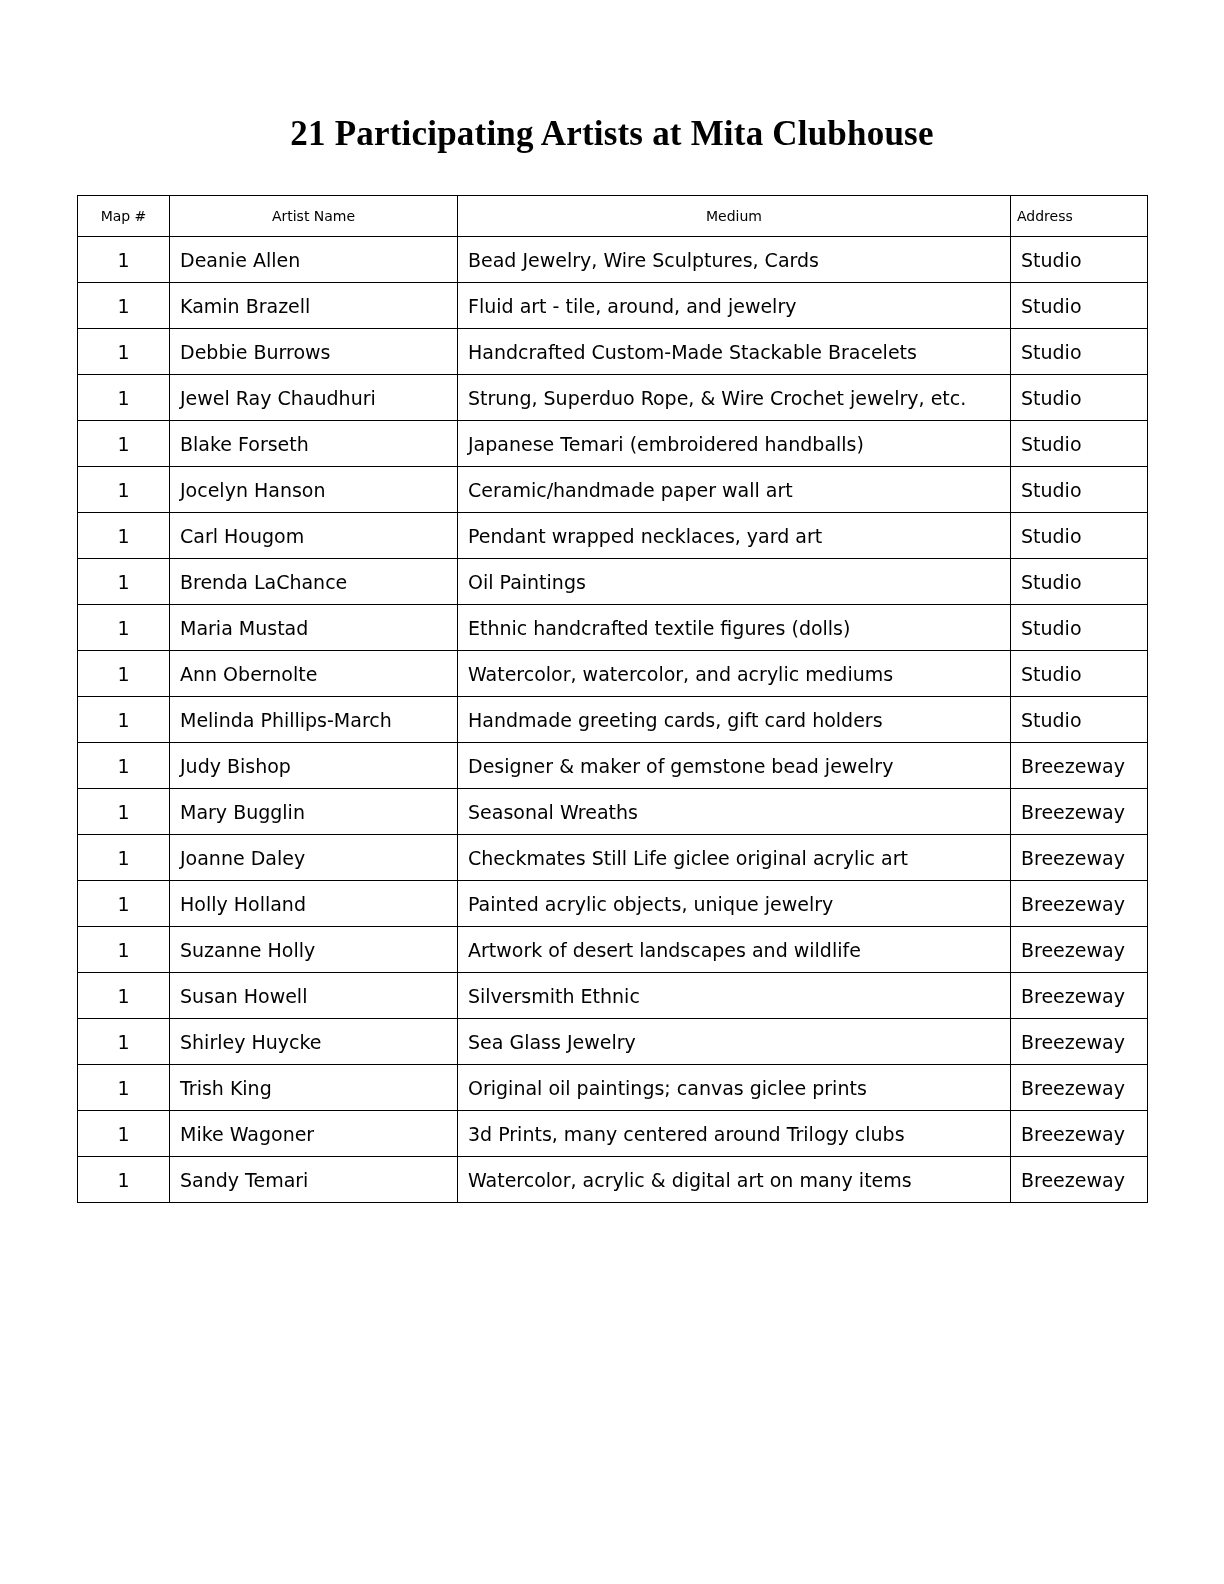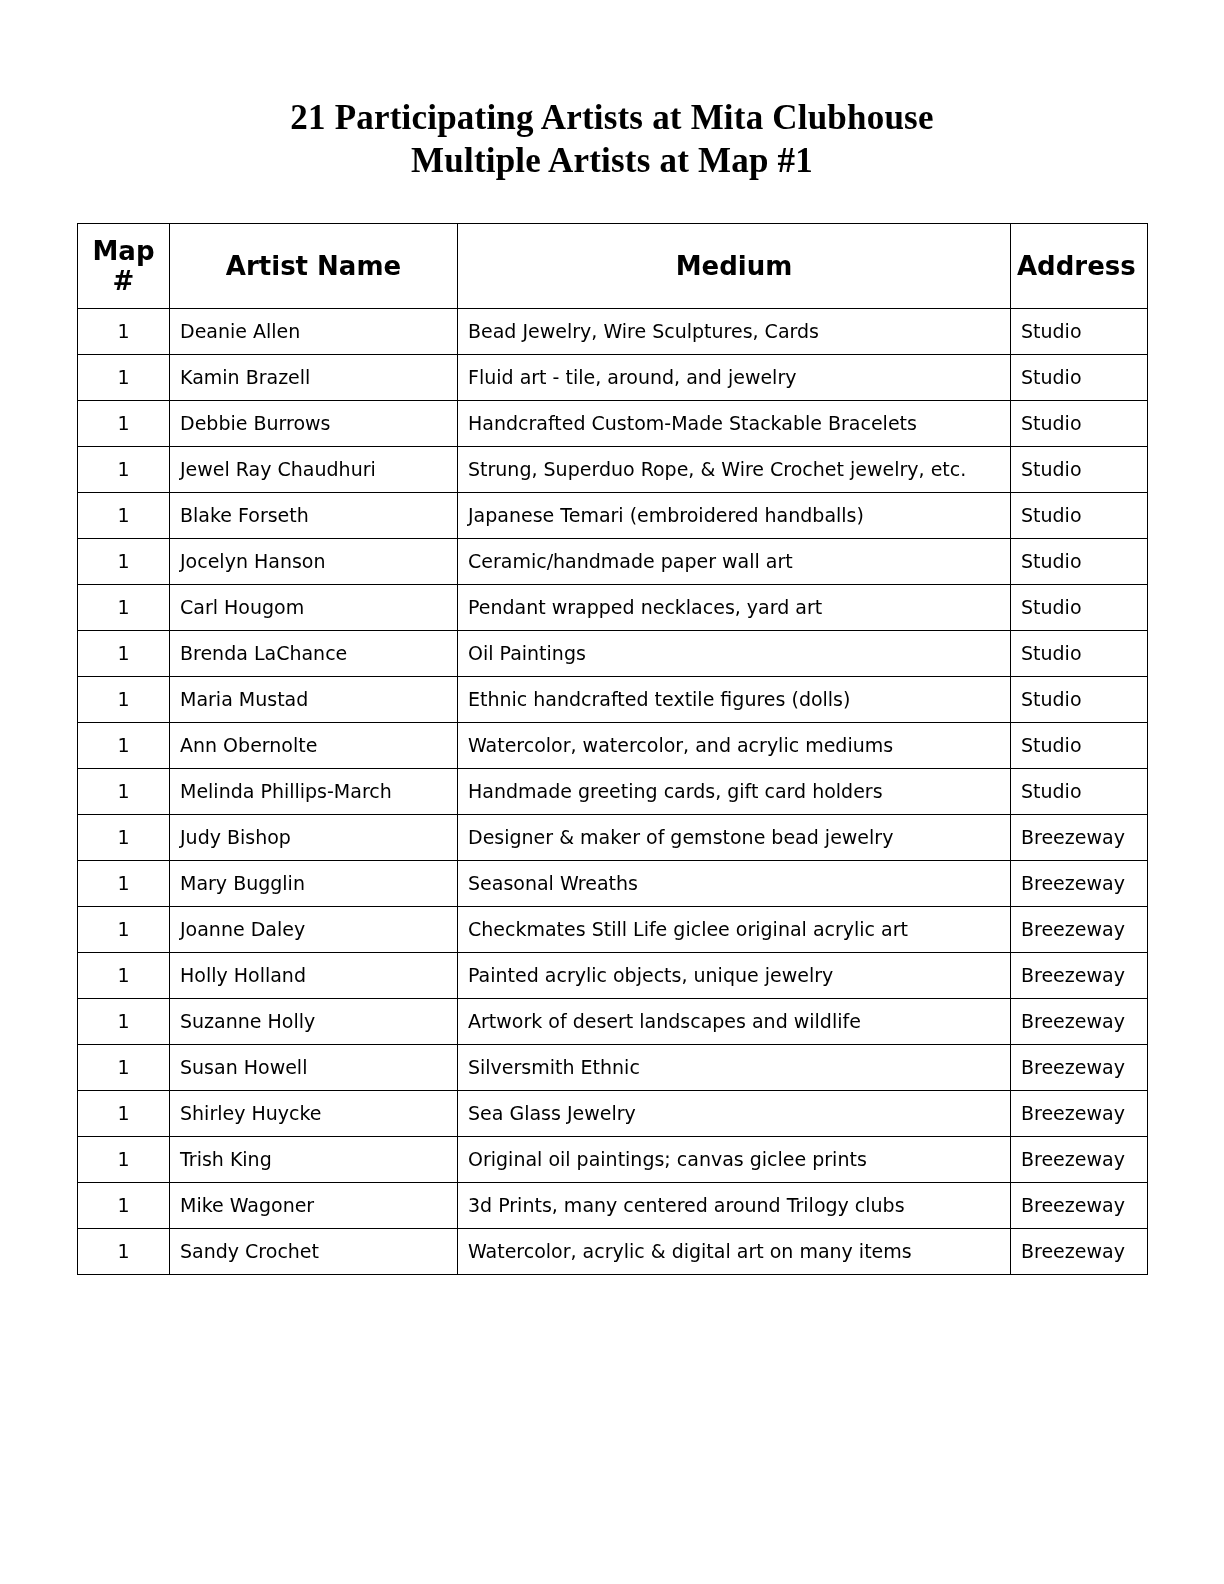--- a/index.html
+++ b/index.html
@@ -12,21 +12,21 @@
     height: 1584px;
     font-family: "DejaVu Sans", sans-serif;
     color: #000000;
     position: relative;
     overflow: hidden;
   }
   .page {
     width: 1224px;
     height: 1584px;
     box-sizing: border-box;
-    padding: 0;
+    padding: 16px;
   }
   .doc-title {
     text-align: center;
     font-family: "Liberation Serif", serif;
     font-weight: bold;
     font-size: 35px;
     line-height: 1.24;
     margin: 0;
     padding-top: 96px;
     letter-spacing: 0.2px;
@@ -57,23 +57,23 @@
   table.artists col.c-addr  { width: 137px; }
 
   table.artists th, table.artists td {
     border: 1px solid #000;
     font-size: 19px;
     font-family: "DejaVu Sans", sans-serif;
     padding: 9px 10px;
     vertical-align: middle;
   }
   table.artists thead th {
-    font-weight: bold;
+    font-weight: normal;
     text-align: center;
-    font-size: 26px;
+    font-size: 14px;
     padding: 12px 6px;
   }
   table.artists thead th.addr-head {
     text-align: left;
   }
   table.artists tbody td.col-map {
     text-align: center;
   }
   table.artists tbody td.col-name,
   table.artists tbody td.col-med,
@@ -84,21 +84,20 @@
     height: 27px;
   }
 </style>
 </head>
 <body>
 
 <div class="page">
 
   <h1 class="doc-title">
     <span class="line">21 Participating Artists at Mita Clubhouse</span>
-    <span class="line">Multiple Artists at Map #1</span>
   </h1>
 
   <div class="table-wrap">
     <table class="artists">
       <colgroup>
         <col class="c-map">
         <col class="c-name">
         <col class="c-med">
         <col class="c-addr">
       </colgroup>
@@ -226,21 +225,21 @@
             <td class="col-addr">Breezeway</td>
           </tr>
           <tr>
             <td class="col-map">1</td>
             <td class="col-name">Mike Wagoner</td>
             <td class="col-med">3d Prints, many centered around Trilogy clubs</td>
             <td class="col-addr">Breezeway</td>
           </tr>
           <tr>
             <td class="col-map">1</td>
-            <td class="col-name">Sandy Crochet</td>
+            <td class="col-name">Sandy Temari</td>
             <td class="col-med">Watercolor, acrylic &amp; digital art on many items</td>
             <td class="col-addr">Breezeway</td>
           </tr>
         </tbody>
     </table>
   </div>
 
 </div>
 
 </body></html>

